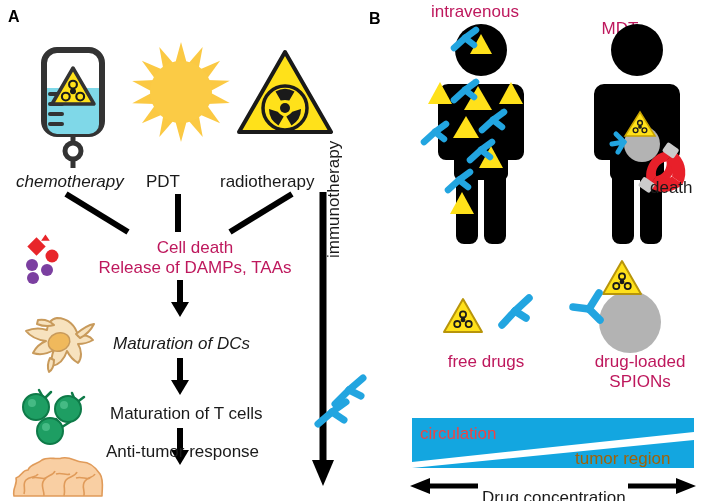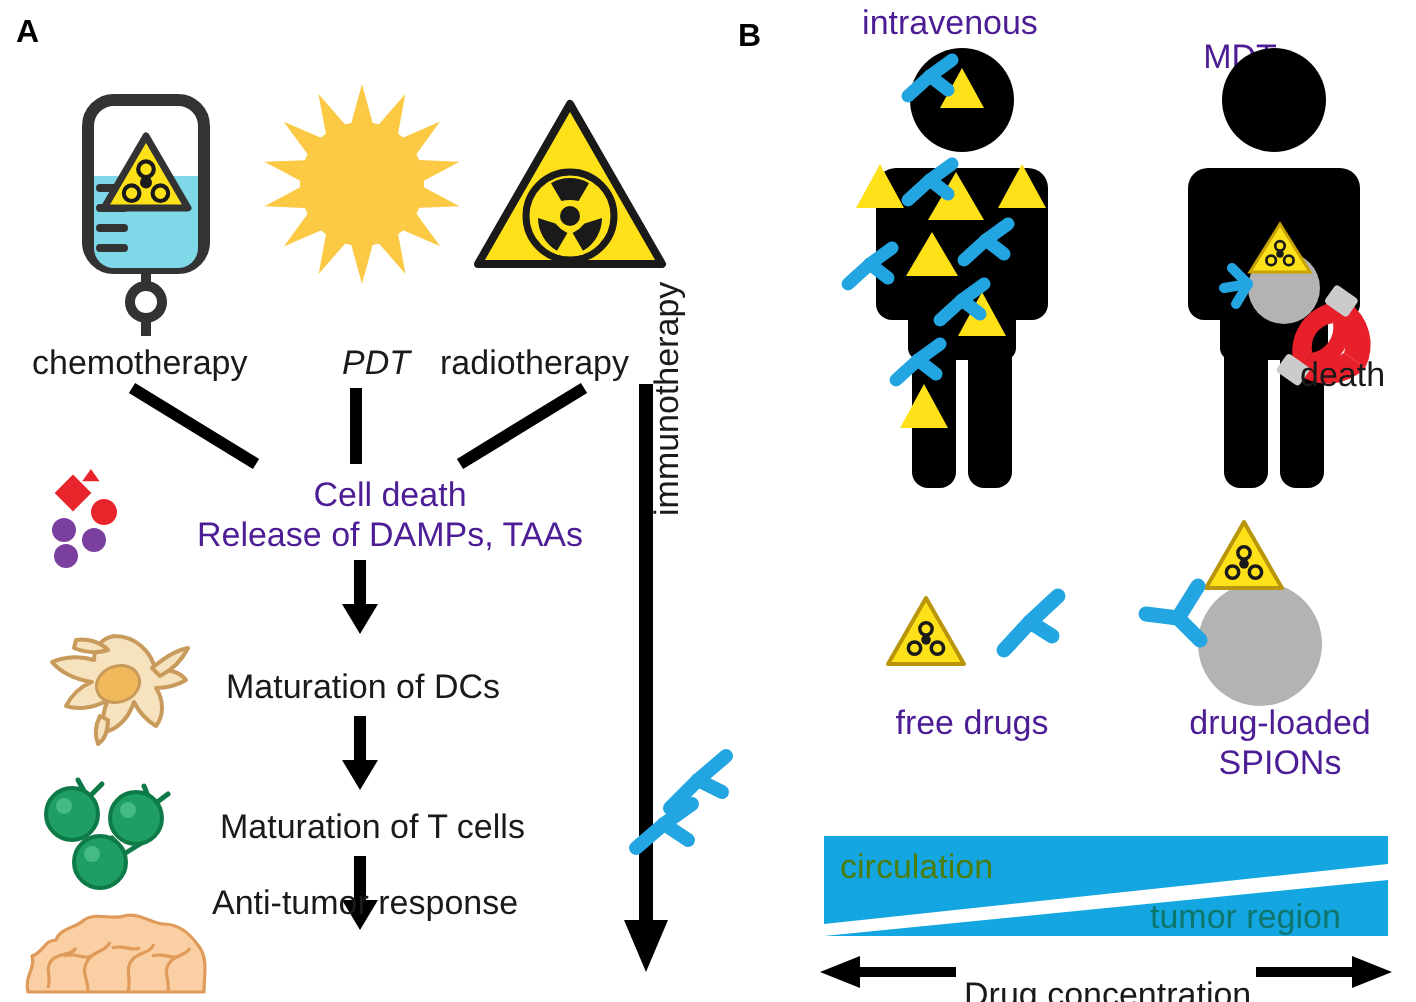--- a/index.html
+++ b/index.html
@@ -1,21 +1,21 @@
 <!DOCTYPE html>
 <html><head>
 <meta charset="utf-8">
 <style>
   html,body{margin:0;padding:0;background:#fff;}
   body{width:708px;height:501px;position:relative;overflow:hidden;
        font-family:"Liberation Sans",sans-serif;color:#1a1a1a;}
   .abs{position:absolute;}
   .panel-letter{font-size:16px;font-weight:bold;color:#000;}
   .lbl{font-size:17px;color:#1a1a1a;white-space:nowrap;}
-  .lbl-c{font-size:17px;color:#4c1d95;white-space:nowrap;text-align:center;}
+  .lbl-c{font-size:17px;color:#be185d;white-space:nowrap;text-align:center;}
   svg{display:block;overflow:visible;}
 </style>
 </head>
 <body>
 
 <div class="abs panel-letter" style="left:8px;top:8px;">A</div>
 
 <div class="abs" style="left:34px;top:48px;">
   <svg width="84" height="120" viewBox="0 0 84 120">
     <rect x="10" y="2" width="58" height="84" rx="13" ry="13" fill="#fff" stroke="#333" stroke-width="6"></rect>
@@ -71,22 +71,22 @@
     <circle cx="49" cy="60" r="22" fill="none" stroke="#1a1a1a" stroke-width="3.5"></circle>
     <g fill="#1a1a1a" transform="translate(49,60)">
       <circle cx="0" cy="0" r="5"></circle>
       <path d="M -4.3,-7.5 A 18 18 0 0 1 4.3,-7.5 L 9.5,-16.4 A 19 19 0 0 0 -9.5,-16.4 Z"></path>
       <path d="M 7.3,3.7 A 18 18 0 0 1 1.3,8.5 L 6.5,17.4 A 19 19 0 0 0 16,1 Z"></path>
       <path d="M -1.3,8.5 A 18 18 0 0 1 -7.3,3.7 L -16,1 A 19 19 0 0 0 -6.5,17.4 Z"></path>
     </g>
   </svg>
 </div>
 
-<div class="abs lbl" style="left:16px;top:172px;">chemotherapy</div>
-<div class="abs lbl" style="left:171px;top:172px;font-style:italic;">PDT</div>
+<div class="abs lbl" style="left:16px;top:172px;font-style:italic;">chemotherapy</div>
+<div class="abs lbl" style="left:146px;top:172px;">PDT</div>
 <div class="abs lbl" style="left:220px;top:172px;">radiotherapy</div>
 
 <div class="abs" style="left:60px;top:192px;">
   <svg width="250" height="42" viewBox="0 0 250 42">
     <line x1="6" y1="2" x2="68" y2="40" stroke="#000" stroke-width="6"></line>
     <line x1="118" y1="2" x2="118" y2="40" stroke="#000" stroke-width="6"></line>
     <line x1="232" y1="2" x2="170" y2="40" stroke="#000" stroke-width="6"></line>
   </svg>
 </div>
 
@@ -118,21 +118,21 @@
                C68,40 68,48 64,53 C59,50 55,45 53,41 C50,50 44,55 38,56
                C37,50 38,44 40,40 C33,44 25,45 19,43 C22,37 27,33 32,31
                C24,30 16,26 12,21 C19,18 27,18 33,20 C33,14 37,9 43,8 Z"></path>
       <path d="M62,24 C68,19 74,15 80,14 C77,20 72,25 66,28 Z"></path>
       <path d="M24,10 C30,9 36,11 40,15 C34,17 28,16 23,14 Z"></path>
       <path d="M40,50 C40,56 38,60 35,62 C33,57 34,52 36,48 Z"></path>
     </g>
     <ellipse cx="45" cy="32" rx="11" ry="9" fill="#F0B95C" stroke="#C89A5B" stroke-width="1.5" transform="rotate(-20,45,32)"></ellipse>
   </svg>
 </div>
-<div class="abs lbl" style="left:113px;top:334px;">Maturation of DCs</div>
+<div class="abs lbl" style="left:113px;top:334px;font-style:italic;">Maturation of DCs</div>
 
 <div class="abs" style="left:168px;top:358px;">
   <svg width="24" height="38" viewBox="0 0 24 38">
     <line x1="12" y1="0" x2="12" y2="24" stroke="#000" stroke-width="6"></line>
     <polygon points="12,37 3,22 21,22" fill="#000"></polygon>
   </svg>
 </div>
 
 <div class="abs" style="left:14px;top:385px;">
   <svg width="86" height="62" viewBox="0 0 86 62">
@@ -352,22 +352,22 @@
 </div>
 <div class="abs lbl-c" style="left:570px;top:352px;width:140px;">drug-loaded</div>
 <div class="abs lbl-c" style="left:570px;top:372px;width:140px;">SPIONs</div>
 
 <div class="abs" style="left:412px;top:418px;">
   <svg width="282" height="52" viewBox="0 0 282 52">
     <polygon points="0,0 282,0 282,14 0,44" fill="#13A6E0"></polygon>
     <polygon points="0,50 282,50 282,22 0,50" fill="#13A6E0"></polygon>
   </svg>
 </div>
-<div class="abs lbl" style="left:420px;top:424px;color:#4d7c0f;">circulation</div>
-<div class="abs lbl" style="left:575px;top:449px;color:#0f766e;">tumor region</div>
+<div class="abs lbl" style="left:420px;top:424px;color:#ef4444;">circulation</div>
+<div class="abs lbl" style="left:575px;top:449px;color:#a16207;">tumor region</div>
 
 <div class="abs" style="left:408px;top:474px;">
   <svg width="290" height="24" viewBox="0 0 290 24">
     <line x1="20" y1="12" x2="70" y2="12" stroke="#000" stroke-width="5"></line>
     <polygon points="2,12 22,4 22,20" fill="#000"></polygon>
     <line x1="220" y1="12" x2="270" y2="12" stroke="#000" stroke-width="5"></line>
     <polygon points="288,12 268,4 268,20" fill="#000"></polygon>
   </svg>
 </div>
 <div class="abs lbl" style="left:482px;top:476px;margin-top:12px;">Drug concentration</div>

